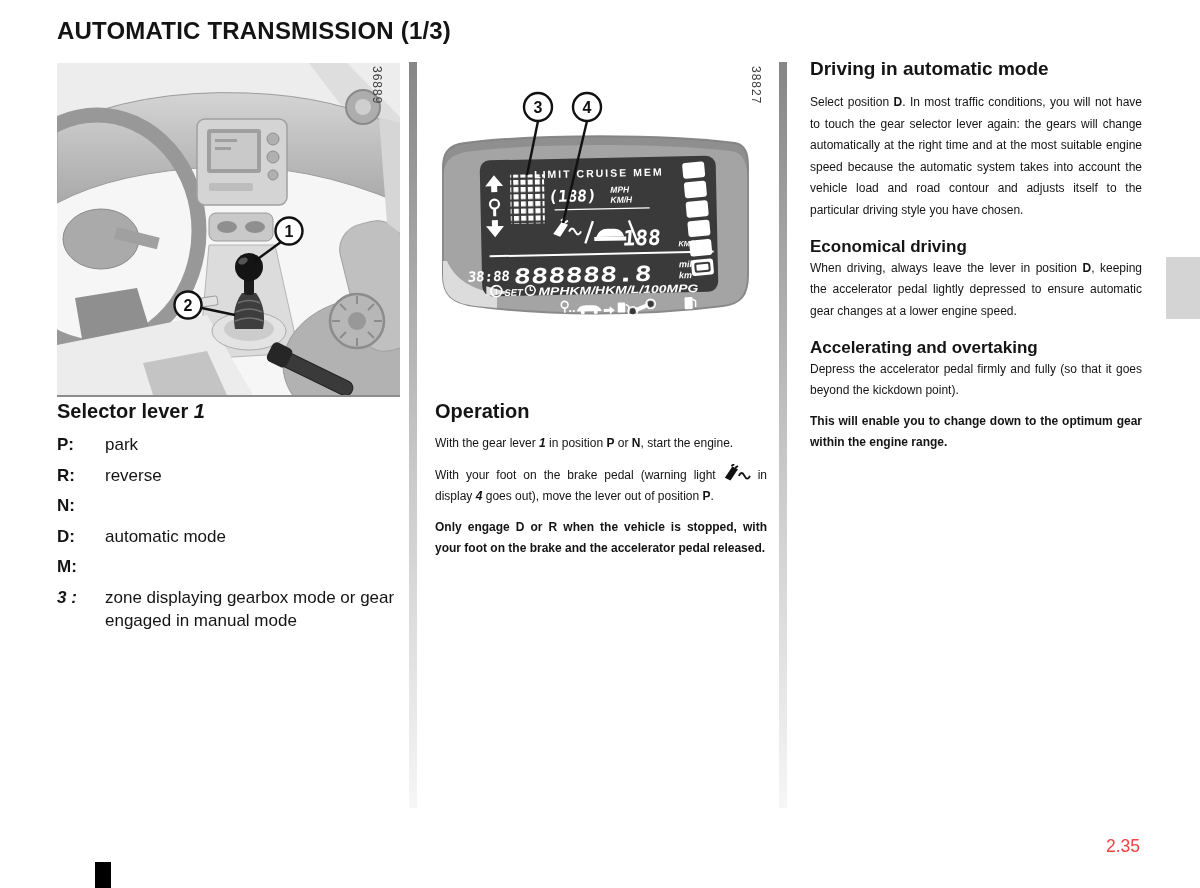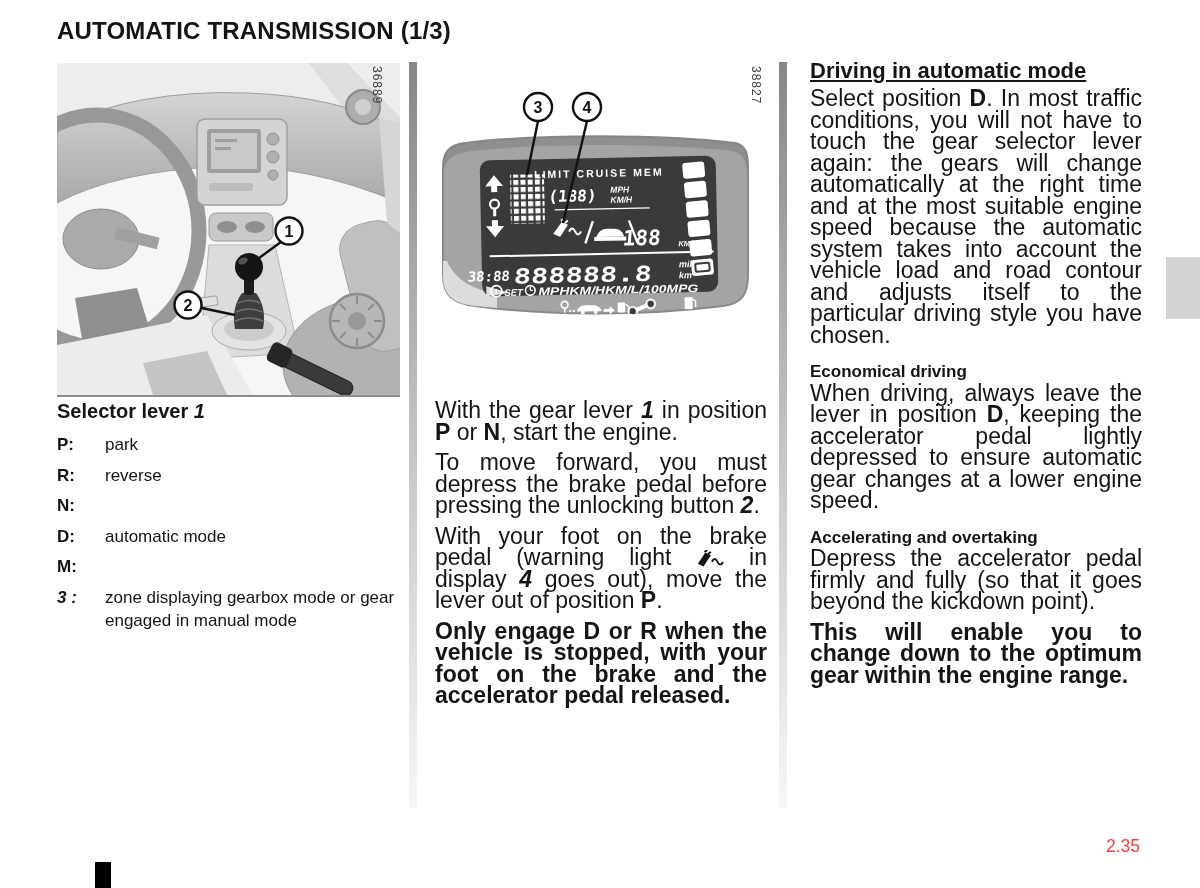--- a/index.html
+++ b/index.html
@@ -2,21 +2,21 @@
 <html><head>
 <meta charset="utf-8">
 <style>
   html,body{margin:0;padding:0;background:#ffffff;}
   #page{position:relative;width:1200px;height:888px;background:#fff;overflow:hidden;
         font-family:"Liberation Sans",sans-serif;color:#141414;}
   .abs{position:absolute;}
   h1.title{margin:0;font-size:24px;font-weight:bold;letter-spacing:.2px;}
   h2.colhead{margin:0 0 10px 0;font-size:20px;font-weight:bold;}
   h3.subhead{margin:15px 0 0 0;font-size:17px;font-weight:bold;line-height:21.5px;}
-  p.body{margin:0 0 9px 0;font-size:23px;line-height:21.5px;text-align:justify;}
+  p.body{margin:0 0 9px 0;font-size:12px;line-height:21.5px;text-align:justify;}
   .b{font-weight:bold;}
   .i{font-style:italic;}
   .boldpara{font-weight:bold;}
   .figure{position:absolute;background:#f7f7f7;}
   .figref{position:absolute;writing-mode:vertical-rl;font-size:12px;letter-spacing:1px;color:#3f3f3f;}
   .divider{position:absolute;width:8px;top:62px;height:746px;
            background:linear-gradient(#868686,#c9c9c9 55%,#f6f6f6);}
   .sideTab{position:absolute;background:#d4d4d4;}
   .blackMark{position:absolute;background:#000;}
   .pageNum{position:absolute;font-size:17.5px;color:#ef4444;}
@@ -234,33 +234,33 @@
       <circle cx="103" cy="44" r="14" fill="#fff" stroke="#111" stroke-width="2.4"></circle>
       <text x="103" y="50" font-size="16" font-weight="bold" text-anchor="middle" fill="#111">3</text>
       <line x1="152" y1="58" x2="128" y2="160" stroke="#111" stroke-width="2.4"></line>
       <circle cx="152" cy="44" r="14" fill="#fff" stroke="#111" stroke-width="2.4"></circle>
       <text x="152" y="50" font-size="16" font-weight="bold" text-anchor="middle" fill="#111">4</text>
     </svg>
     <span class="figref" style="top:3px;right:2px;">38827</span>
   </div>
 
   <div class="abs" style="left:435px;top:400px;width:332px;">
+    <h2 class="colhead">Operation</h2>
     <p class="body"><span>With the gear lever </span><span class="b i">1</span><span> in position </span><span class="b">P</span><span> or </span><span class="b">N</span><span>, start the engine.</span></p>
-    <p class="body"><span>To move forward, you must depress the brake pedal before pressing the unlocking button </span><span class="b i">2</span><span>.</span></p>
     <p class="body"><span><span>With your foot on the brake pedal (warning light </span></span><svg class="inlineicon" width="28" height="18" viewBox="0 0 30 18">
         <path d="M2,14 L10,2 L16,5 L8,17 Z" fill="#111"></path>
         <line x1="9" y1="1.5" x2="12" y2="-0.5" stroke="#111" stroke-width="2"></line>
         <line x1="13" y1="3.5" x2="16" y2="1.5" stroke="#111" stroke-width="2"></line>
         <path d="M17,12 q3,-6 6,0 q3,6 6,0" stroke="#111" stroke-width="2" fill="none"></path>
       </svg><span><span> in display </span><span class="b i">4</span><span> goes out), move the lever out of position </span><span class="b">P</span><span>.</span></span></p>
     <p class="body boldpara">Only engage D or R when the vehicle is stopped, with your foot on the brake and the accelerator pedal released.</p>
   </div>
 
   <div class="abs" style="left:810px;top:58px;width:332px;">
-    <h2 class="colhead" style="font-size:22px;margin-bottom:4px;text-decoration:underline;">Driving in automatic mode</h2>
+    <h2 class="colhead" style="font-size:19px;margin-bottom:12px;">Driving in automatic mode</h2>
     <p class="body"><span>Select position </span><span class="b">D</span><span>. In most traffic conditions, you will not have to touch the gear selector lever again: the gears will change automatically at the right time and at the most suitable engine speed because the automatic system takes into account the vehicle load and road contour and adjusts itself to the particular driving style you have chosen.</span></p>
     <h3 class="subhead">Economical driving</h3>
     <p class="body"><span>When driving, always leave the lever in position </span><span class="b">D</span><span>, keeping the accelerator pedal lightly depressed to ensure automatic gear changes at a lower engine speed.</span></p>
     <h3 class="subhead">Accelerating and overtaking</h3>
     <p class="body">Depress the accelerator pedal firmly and fully (so that it goes beyond the kickdown point).</p>
     <p class="body boldpara" style="margin-top:8px;">This will enable you to change down to the optimum gear within the engine range.</p>
   </div>
 
   <div class="sideTab" style="left:1166px;top:257px;width:34px;height:62px;"></div>
 

